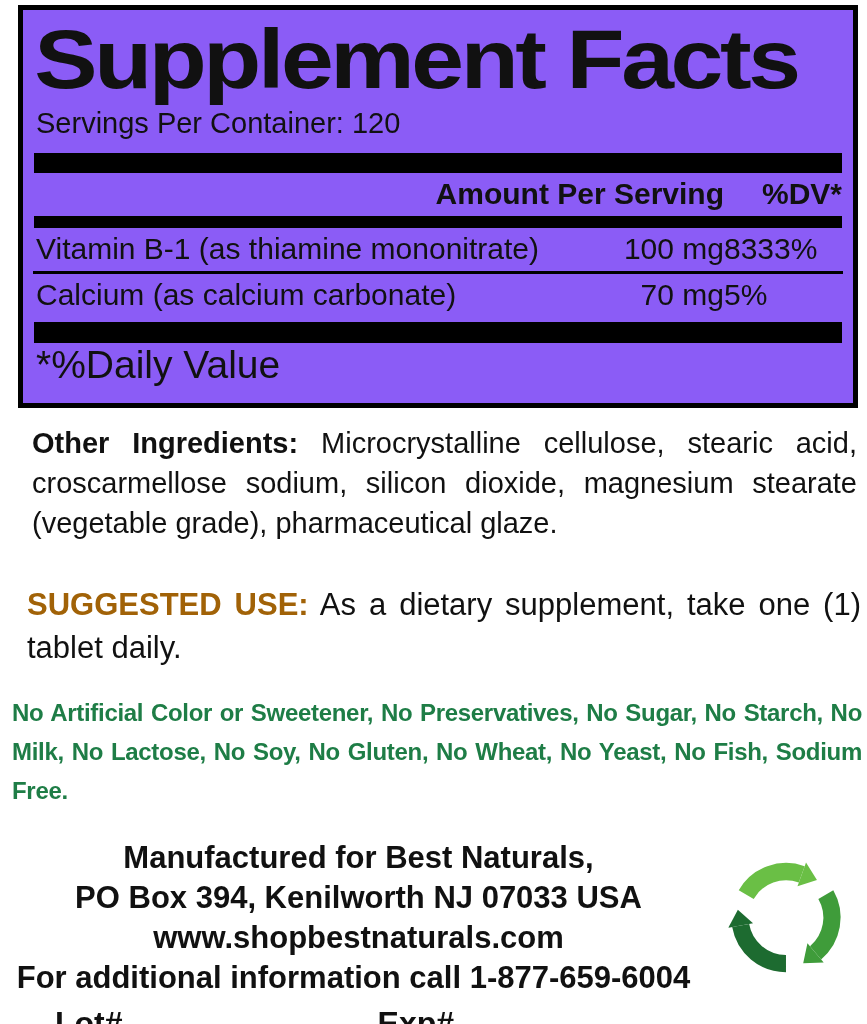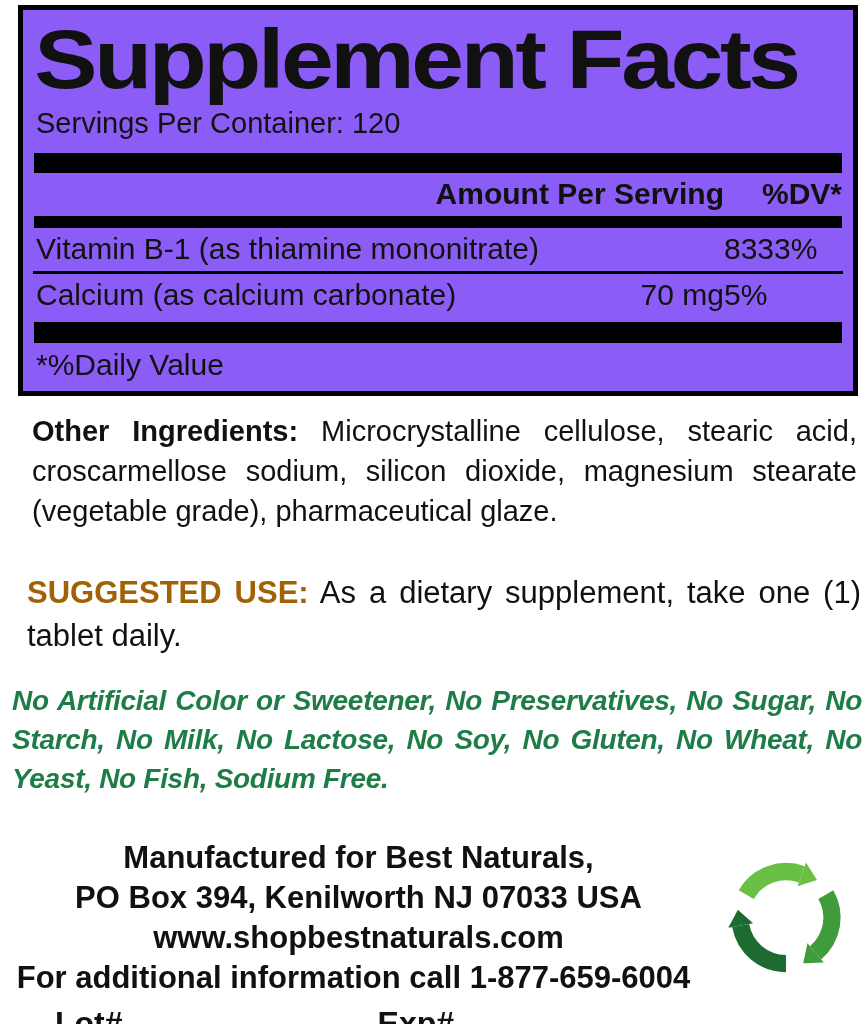--- a/index.html
+++ b/index.html
@@ -58,23 +58,23 @@
     font-size: 30px;
     line-height: 36px;
     padding: 3px 2px 4px 4px;
   }
   .row-name { flex: 1; text-align: left; }
   .row-amt  { width: 160px; text-align: right; }
   .row-dv   { width: 118px; text-align: left; }
   .hairline { border-top: 3px solid #000; margin: 0 1px; }
 
   .dv-footnote {
-    font-size: 30px;
+    font-size: 39px;
     line-height: 36px;
-    padding: 4px 0 8px 4px;
+    padding: 4px 0 20px 4px;
   }
 
   
   .other-ingredients {
     margin: 15px 10px 0 32px;
     font-size: 29px;
     line-height: 40px;
     text-align: justify;
   }
   .other-ingredients .oi-label { font-weight: bold; }
@@ -85,24 +85,23 @@
     line-height: 43px;
     text-align: justify;
   }
   .suggested-use .su-label {
     font-weight: bold;
     color: #a16207;
   }
 
   .claims {
     margin: 24px 5px 8px 12px;
-    font-size: 28px;
+    font-size: 24px;
     line-height: 39px;
     font-weight: bold;
-    font-style: italic;
     color: #1e7d46;
     letter-spacing: -0.3px;
     text-align: justify;
   }
 
   
   .bottom-section {
     position: absolute;
     left: 0;
     top: 820px;
@@ -143,20 +142,21 @@
 
   <div class="tbl-header">
     <div class="col-amt">Amount Per Serving</div>
     <div class="col-dv">%DV*</div>
   </div>
 
   <div class="bar bar-medium"></div>
 
   <div class="tbl-row">
     <div class="row-name">Vitamin B-1 (as thiamine mononitrate)</div>
+    <div class="row-amt">100 mg</div>
     <div class="row-dv">8333%</div>
   </div>
 
   <div class="hairline"></div>
 
   <div class="tbl-row">
     <div class="row-name">Calcium (as calcium carbonate)</div>
     <div class="row-amt">70 mg</div>
     <div class="row-dv">5%</div>
   </div>

